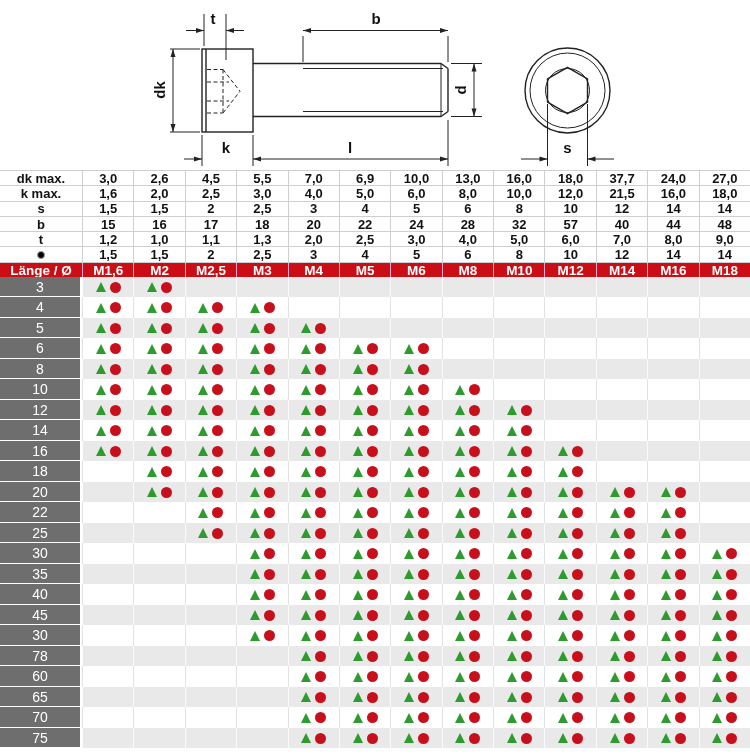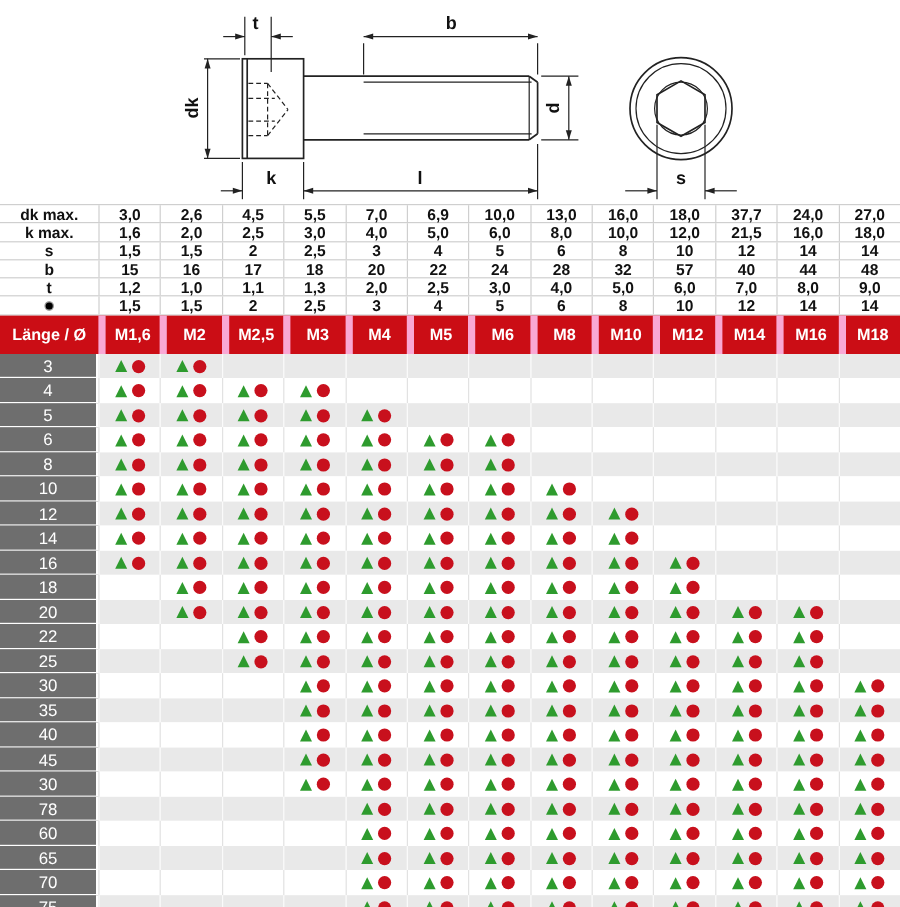--- a/index.html
+++ b/index.html
@@ -19,24 +19,24 @@
   #spec-table{border-top:1px solid var(--grid);}
   .srow{display:grid;grid-template-columns:82px repeat(13,1fr);height:15.3px;
     border-bottom:1px solid var(--grid);}
   .slabel{display:flex;align-items:center;justify-content:center;
     font-size:13px;font-weight:bold;line-height:1;}
   .sval{display:flex;align-items:center;justify-content:center;
     font-size:13px;font-weight:bold;line-height:1;border-left:1px solid var(--grid);}
   .socksym{width:8px;height:8px;border-radius:50%;background:#000;
     border:1.5px solid #9a9a9a;display:inline-block;}
   
-  .mhead{display:grid;grid-template-columns:82px repeat(13,1fr);height:32px;
+  .mhead{display:grid;grid-template-columns:82px repeat(13,1fr);height:14px;
     background:var(--red);}
   .hc{display:flex;align-items:center;justify-content:center;color:#fff;
-    font-weight:bold;font-size:13.5px;border-left:6px solid #f9a8d4;}
+    font-weight:bold;font-size:13.5px;border-left:1px solid #f9a8d4;}
   .hc:first-child{border-left:none;}
   
   .mrow{display:grid;grid-template-columns:82px repeat(13,1fr);height:20.5px;}
   .mrow .lab{background:var(--label-gray);color:#fff;font-size:14px;
     display:flex;align-items:center;justify-content:center;
     border-bottom:1px solid #fff;border-right:2px solid #fff;line-height:1;}
   .mcell{display:flex;align-items:center;justify-content:center;gap:4px;}
   .mrow.odd .mcell{background:var(--alt);border-left:1px solid #fafafa;}
   .mrow.even .mcell{background:#fff;border-left:1px solid #e2e2e2;}
   .mrow .mcell:first-of-type{border-left:none;}

